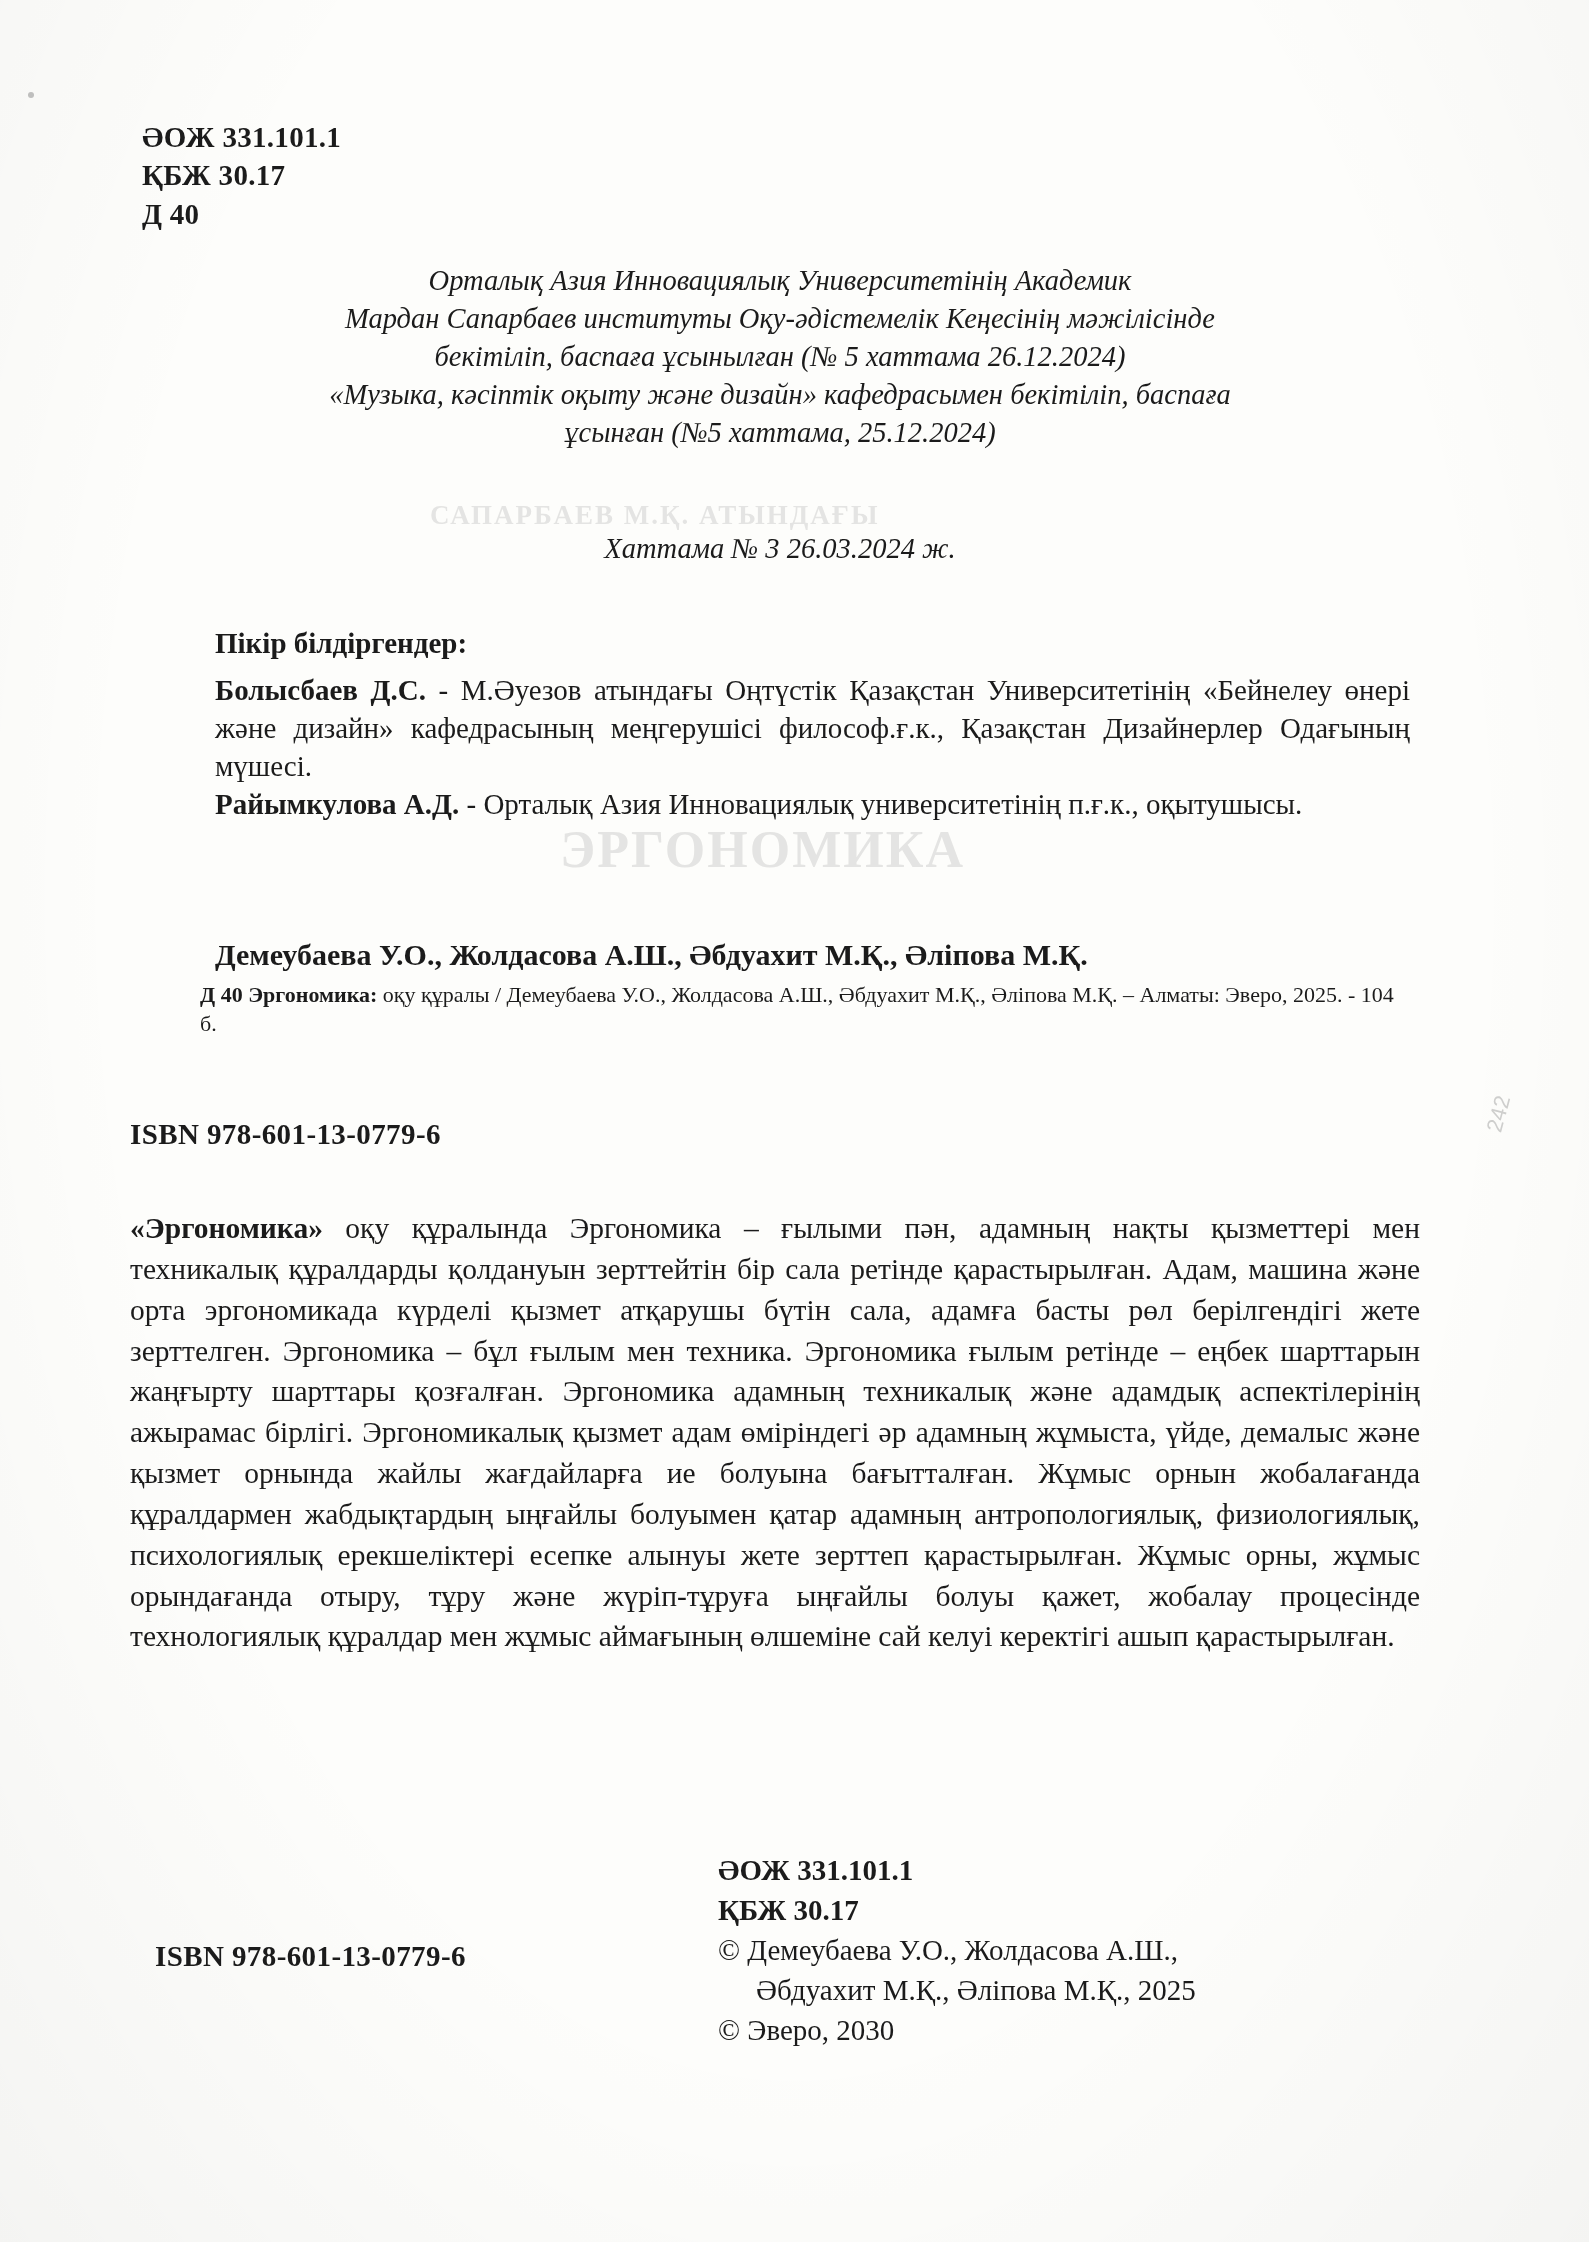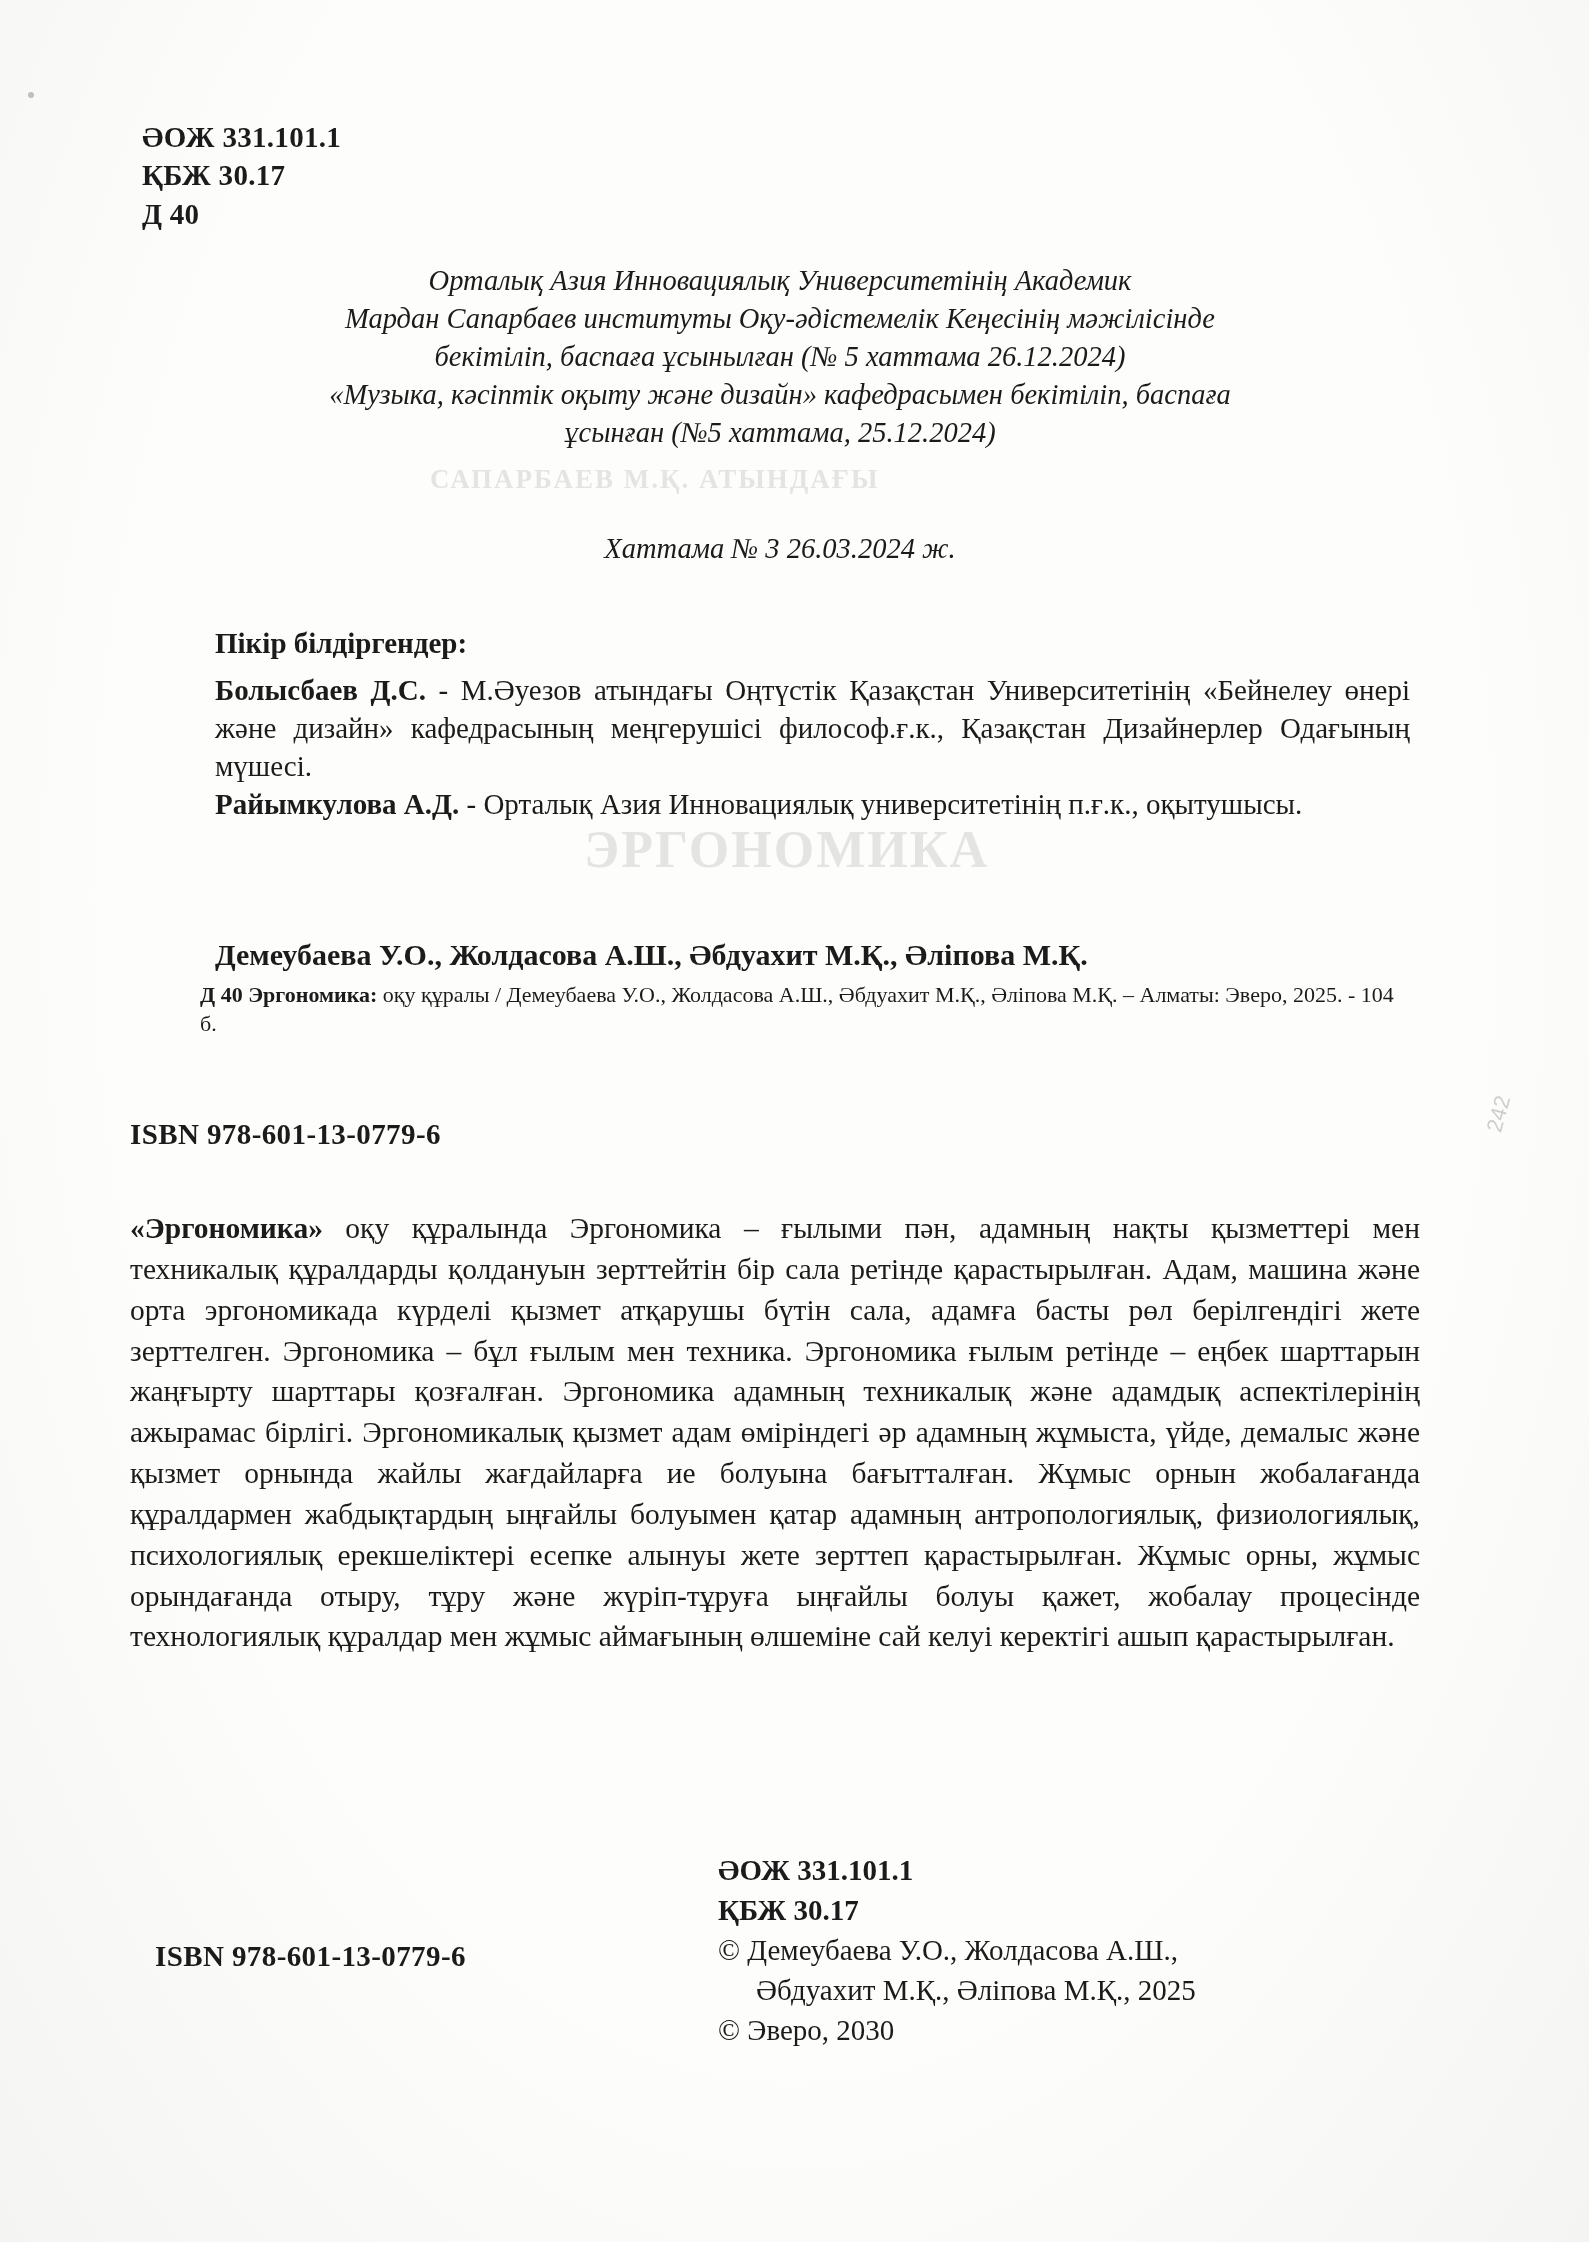--- a/index.html
+++ b/index.html
@@ -175,22 +175,22 @@
     background: rgba(120,120,120,0.45);
   }
 </style>
 </head>
 <body>
 
 <div class="page">
 
   <div class="corner-dot"></div>
 
-  <div class="ghost" style="left:430px; top:464px; font-size:27px; font-family:'Liberation Serif', serif;">САПАРБАЕВ М.Қ. АТЫНДАҒЫ</div>
-  <div class="ghost" style="left:560px; top:820px; font-size:52px; font-family:'Liberation Serif', serif;margin-left:24px;">ЭРГОНОМИКА</div>
+  <div class="ghost" style="left:430px; top:500px; font-size:27px; font-family:'Liberation Serif', serif;">САПАРБАЕВ М.Қ. АТЫНДАҒЫ</div>
+  <div class="ghost" style="left:560px; top:820px; font-size:52px; font-family:'Liberation Serif', serif;">ЭРГОНОМИКА</div>
 
   <div class="edge-mark">242</div>
 
   <div class="codes">
     <div>ӘОЖ  331.101.1</div>
     <div>ҚБЖ  30.17</div>
     <div>Д 40</div>
   </div>
 
   <div class="approval">

